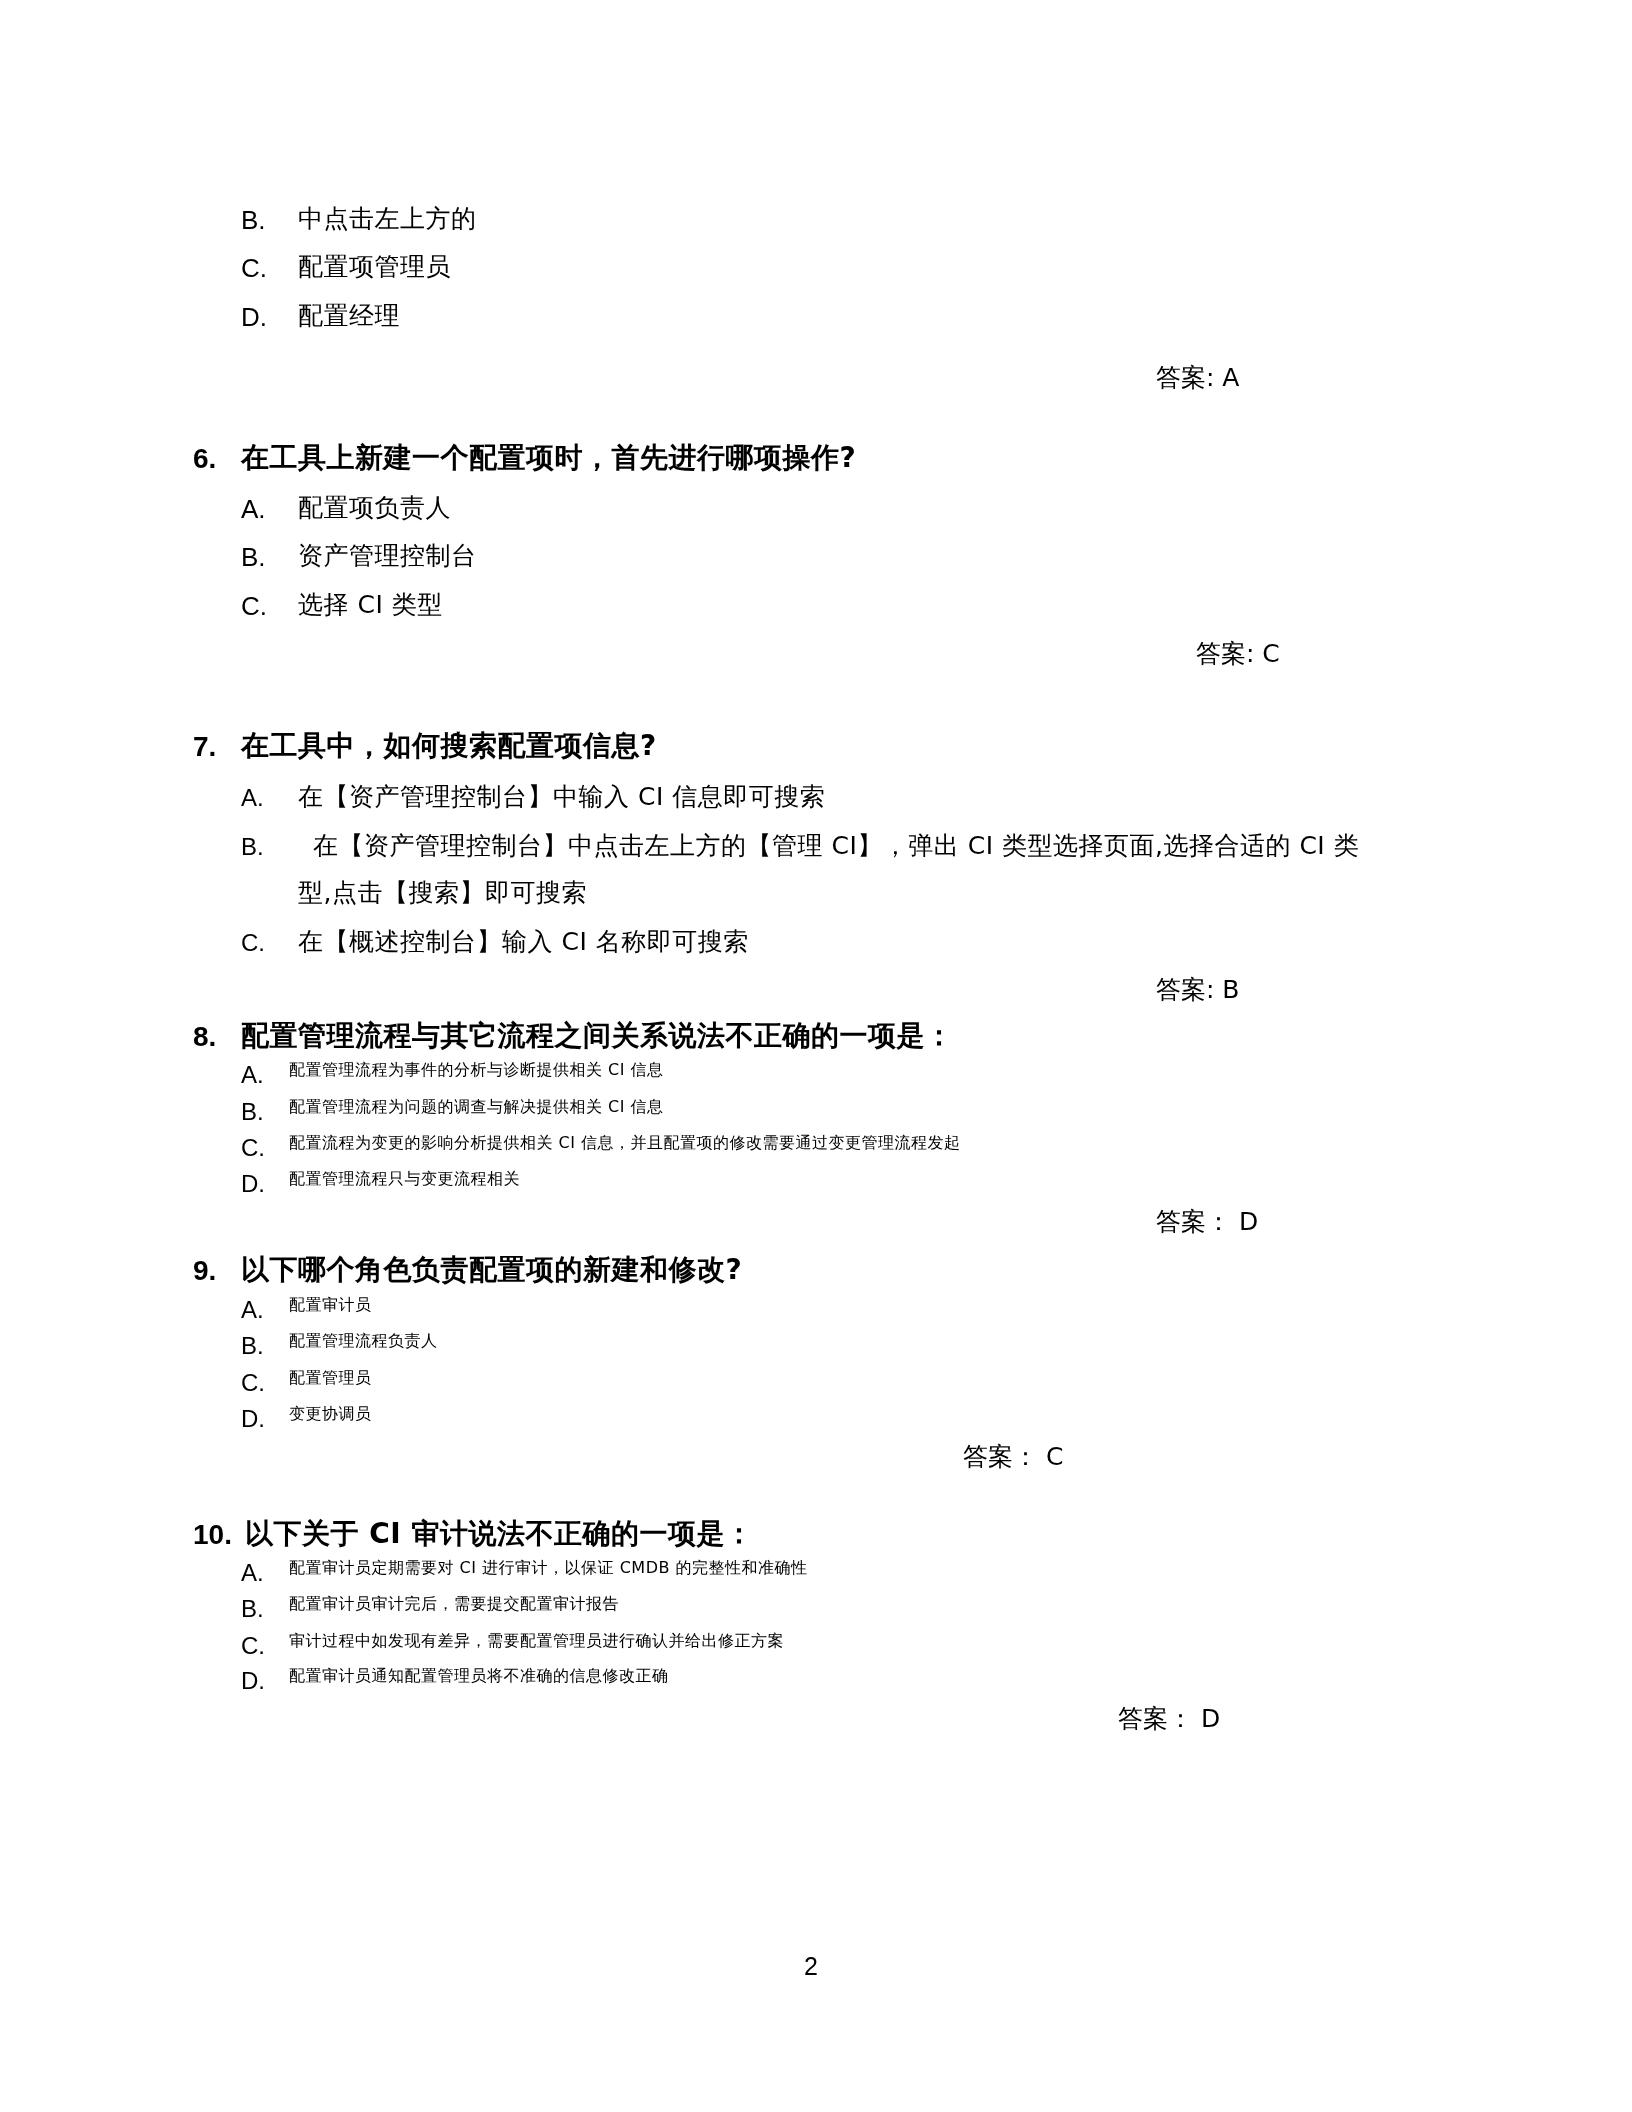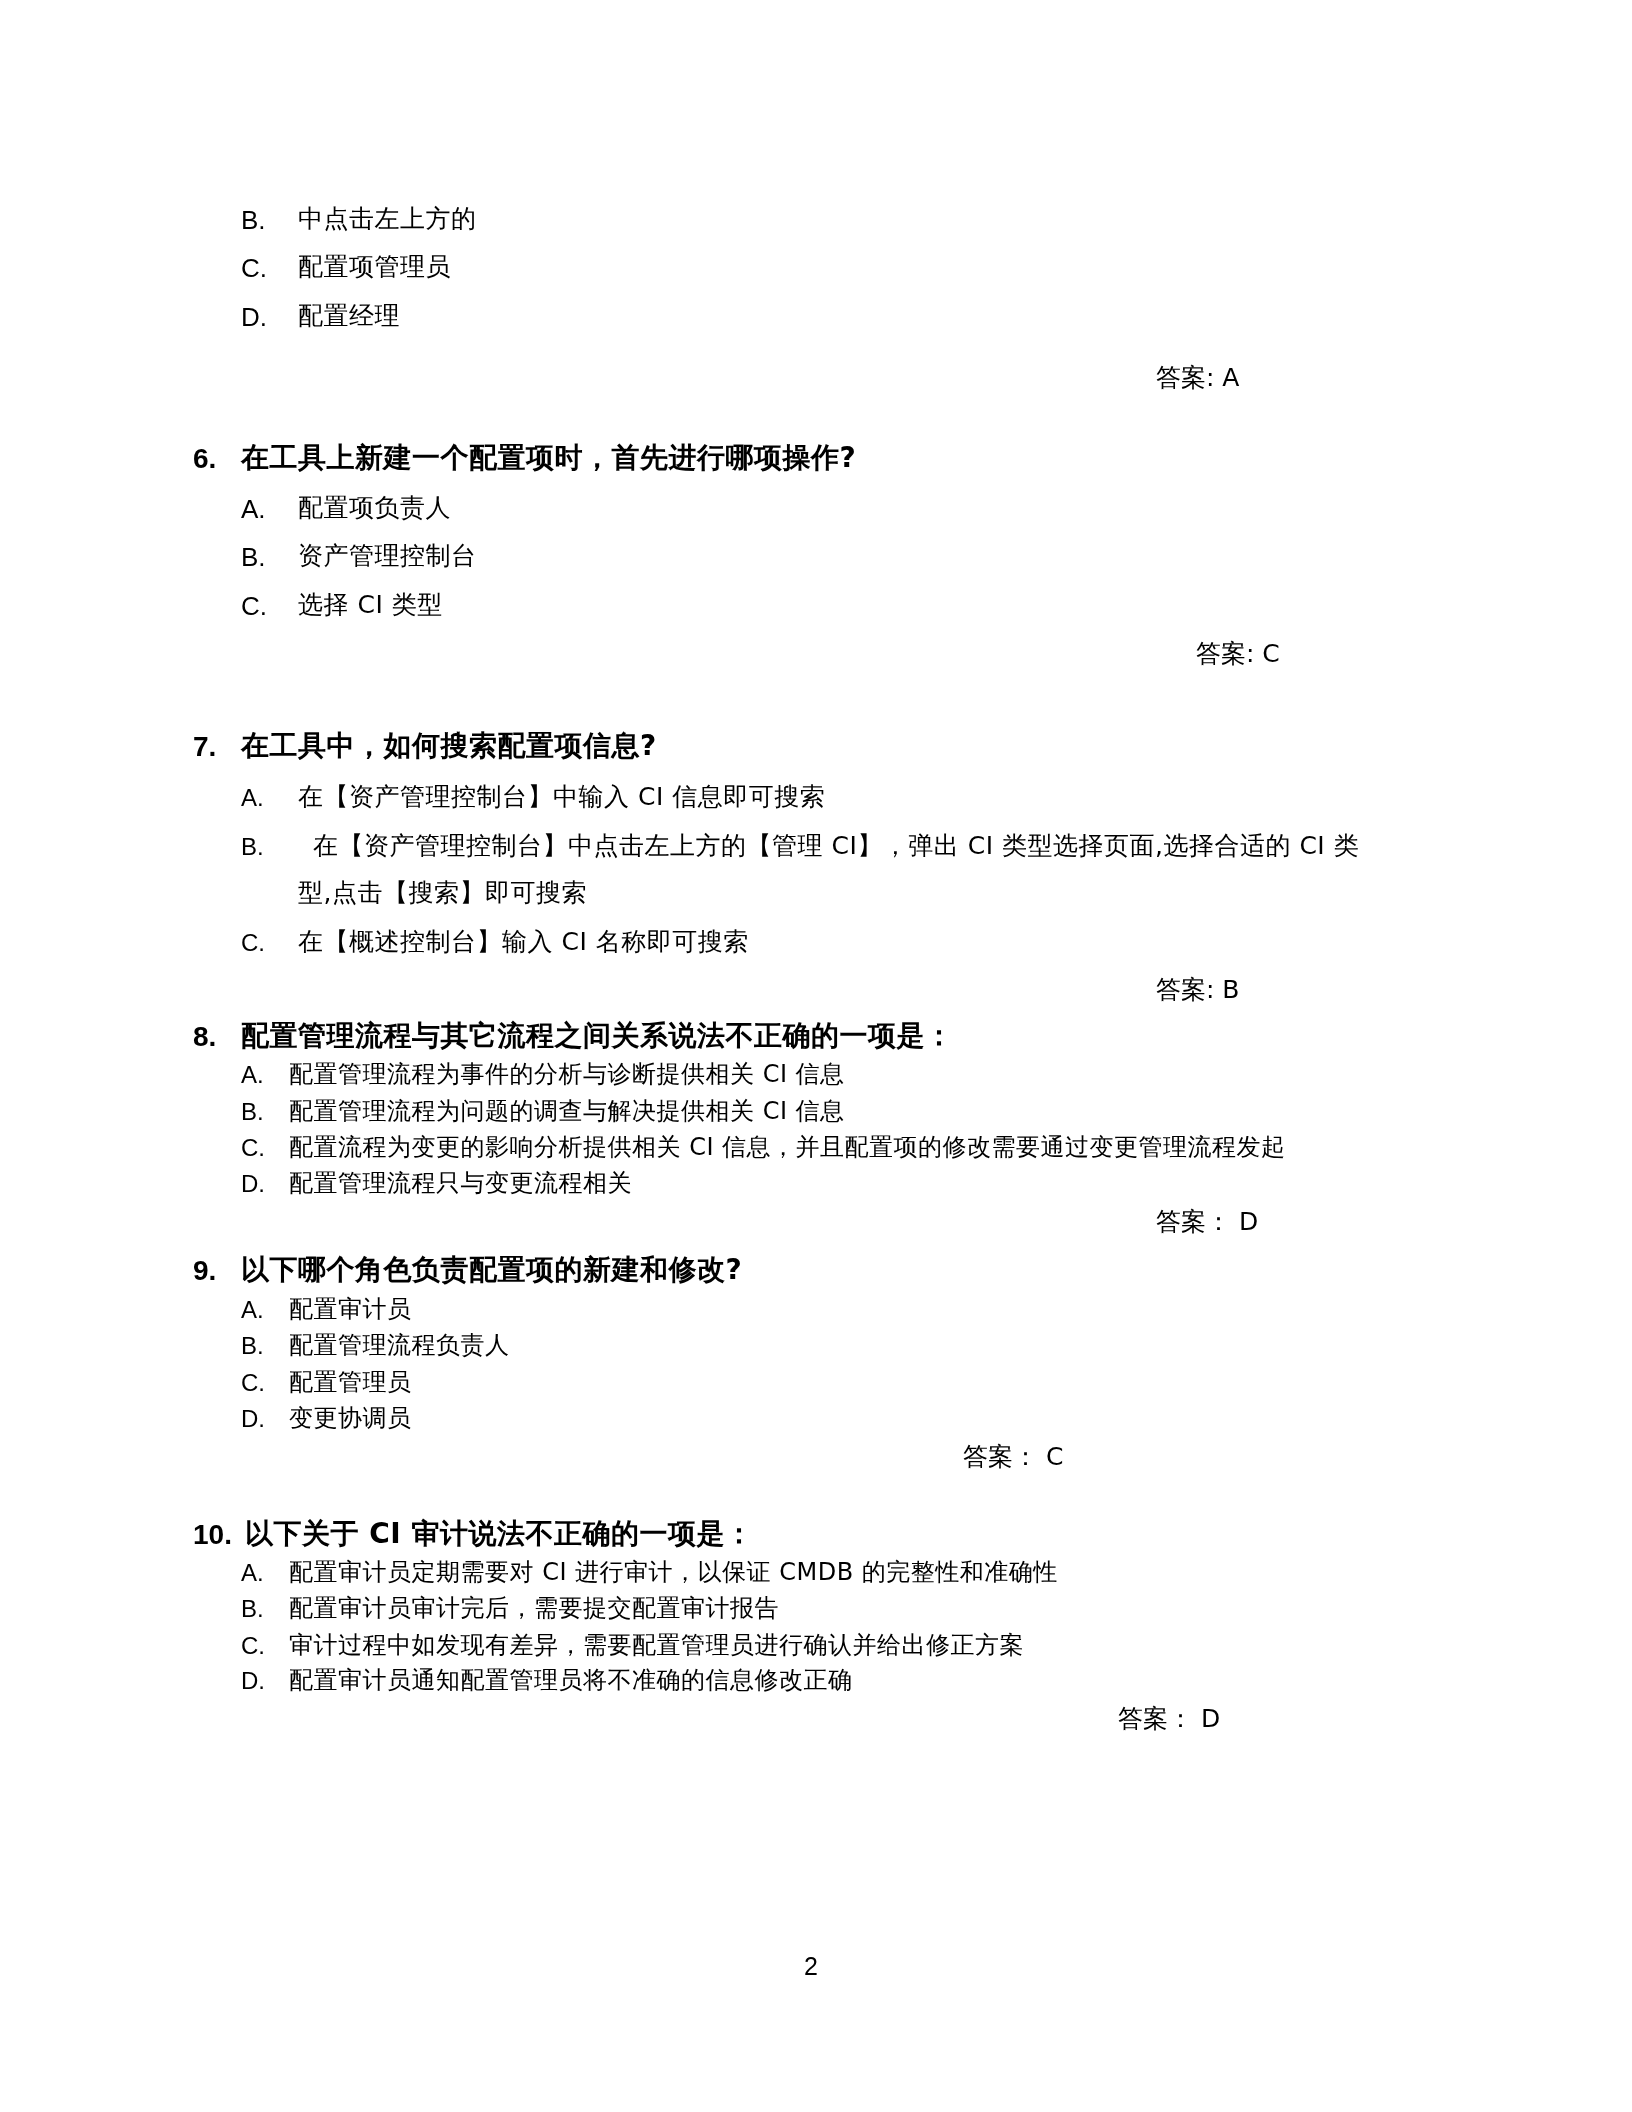--- a/index.html
+++ b/index.html
@@ -2,21 +2,21 @@
 <html><head>
 <meta charset="utf-8">
 <style>
   html, body { margin: 0; padding: 0; background: #ffffff; }
   body { width: 1632px; height: 2112px; position: relative; overflow: hidden;
          font-family: "DejaVu Sans", "Liberation Sans", sans-serif; color: #000; }
   .abs { position: absolute; white-space: nowrap; line-height: 1; }
   .opt-letter { font-family: "Liberation Sans", sans-serif; font-size: 26px; }
   .opt-text { font-size: 25px; letter-spacing: 0.5px; }
   .opt2-letter { font-family: "Liberation Sans", sans-serif; font-size: 24px; }
-  .opt2-text { font-size: 24px; letter-spacing: 0.5px; }
+  .opt2-text { font-size: 16px; letter-spacing: 0.5px; }
   .q-num { font-family: "Liberation Sans", sans-serif; font-weight: bold; font-size: 28px; }
   .q-text { font-weight: bold; font-size: 28px; letter-spacing: 0.5px; }
   .answer { font-size: 25px; }
   .page-num { font-family: "Liberation Sans", sans-serif; font-size: 25px; }
 </style>
 </head>
 <body>
 
 <div>
 

